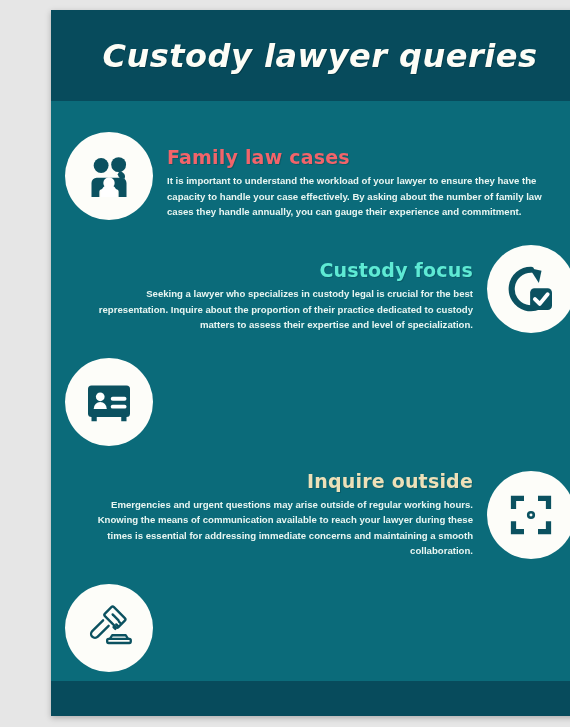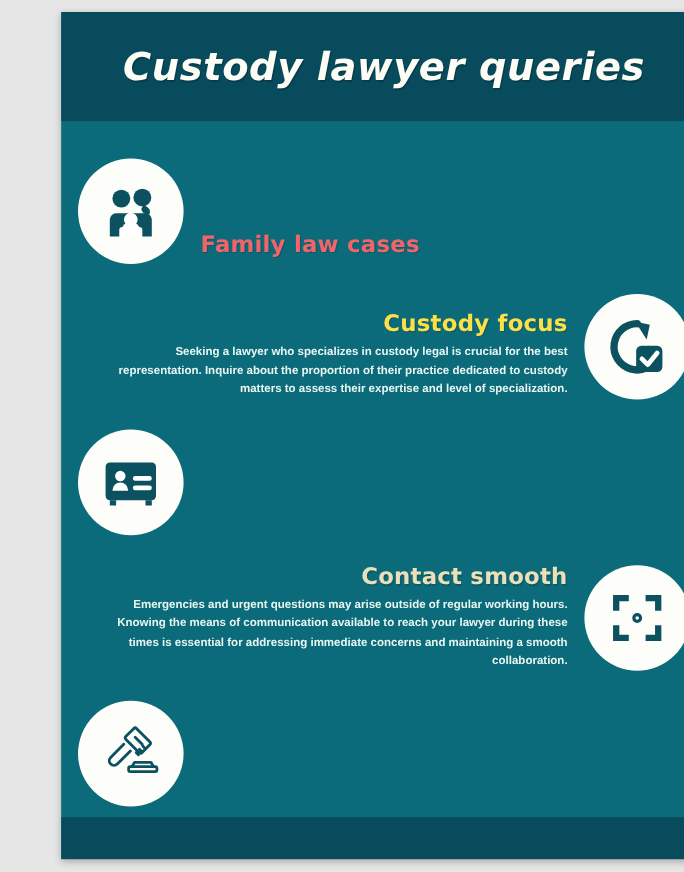--- a/index.html
+++ b/index.html
@@ -123,36 +123,39 @@
             <circle cx="43" cy="19" r="8.5" fill="#0b5160"></circle>
             <path d="M44 26 q8 3 6 9 q-7 1 -8 -5 z" fill="#0b5160"></path>
             <path d="M18 34 h28 a6 6 0 0 1 6 6 v16 h-9 v-6 a3 3 0 0 0 -3 -3 h-16 a3 3 0 0 0 -3 3 v6 h-9 v-16 a6 6 0 0 1 6 -6 z" fill="#0b5160"></path>
             <circle cx="32" cy="40" r="6.5" fill="#ffffff"></circle>
             <path d="M23 51 a9 9 0 0 1 18 0 v5 h-18 z" fill="#ffffff"></path>
           </svg>
         </span>
       </div>
       <div class="copy">
         <div class="sec-title" style="color:#f2646a">Family law cases</div>
+        <div class="sec-body">
+          <p>It is important to understand the workload of your lawyer to ensure they have the capacity to handle your case effectively. By asking about the number of family law cases they handle annually, you can gauge their experience and commitment.</p>
+        </div>
       </div>
     </div>
 
     <div class="section reverse">
       <div class="badge">
         <span>
           <svg width="56" height="56" viewBox="0 0 64 64">
             <path d="M32 10 a22 22 0 1 0 20 31" fill="none" stroke="#0b5160" stroke-width="7" stroke-linecap="round"></path>
             <path d="M30 8 l14 3 l-3 14 z" fill="#0b5160"></path>
             <rect x="31" y="31" width="25" height="25" rx="5" fill="#0b5160"></rect>
             <path d="M36.5 43.5 l5.5 5.5 l9 -11" fill="none" stroke="#ffffff" stroke-width="4.5" stroke-linecap="round" stroke-linejoin="round"></path>
           </svg>
         </span>
       </div>
       <div class="copy">
-        <div class="sec-title" style="color:#fde047">Custody focus</div>
+        <div class="sec-title" style="color:#5eead4">Custody focus</div>
         <div class="sec-body">
           <p>Seeking a lawyer who specializes in custody legal is crucial for the best representation. Inquire about the proportion of their practice dedicated to custody matters to assess their expertise and level of specialization.</p>
         </div>
       </div>
     </div>
 
     <div class="section">
       <div class="badge">
         <span>
           <svg width="56" height="56" viewBox="0 0 64 64">
@@ -174,21 +177,21 @@
           <svg width="56" height="56" viewBox="0 0 64 64">
             <path d="M12 25 v-12 h12" fill="none" stroke="#0b5160" stroke-width="6" stroke-linejoin="miter"></path>
             <path d="M40 13 h12 v12" fill="none" stroke="#0b5160" stroke-width="6" stroke-linejoin="miter"></path>
             <path d="M12 39 v12 h12" fill="none" stroke="#0b5160" stroke-width="6" stroke-linejoin="miter"></path>
             <path d="M52 39 v12 h-12" fill="none" stroke="#0b5160" stroke-width="6" stroke-linejoin="miter"></path>
             <circle cx="32" cy="32" r="3.2" fill="none" stroke="#0b5160" stroke-width="3"></circle>
           </svg>
         </span>
       </div>
       <div class="copy">
-        <div class="sec-title" style="color:#ede0b8">Contact smooth</div>
+        <div class="sec-title" style="color:#ede0b8">Inquire outside</div>
         <div class="sec-body">
           <p>Emergencies and urgent questions may arise outside of regular working hours. Knowing the means of communication available to reach your lawyer during these times is essential for addressing immediate concerns and maintaining a smooth collaboration.</p>
         </div>
       </div>
     </div>
 
     <div class="section">
       <div class="badge">
         <span>
           <svg width="58" height="58" viewBox="0 0 64 64">

